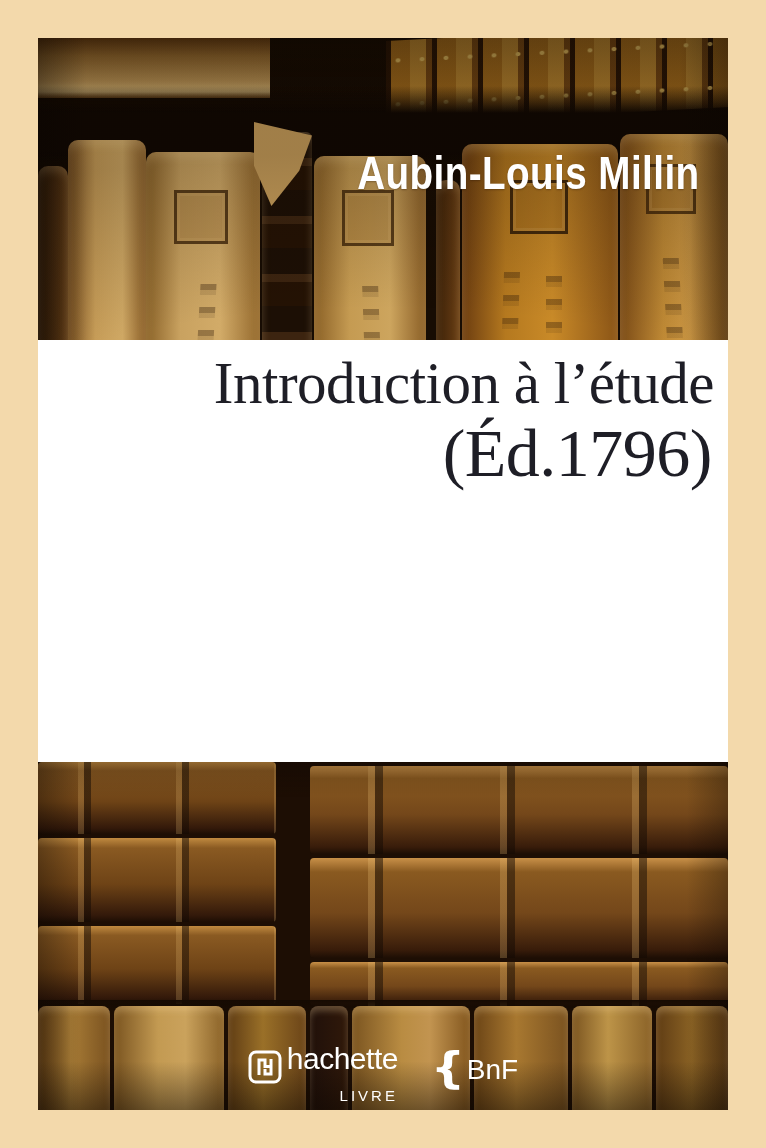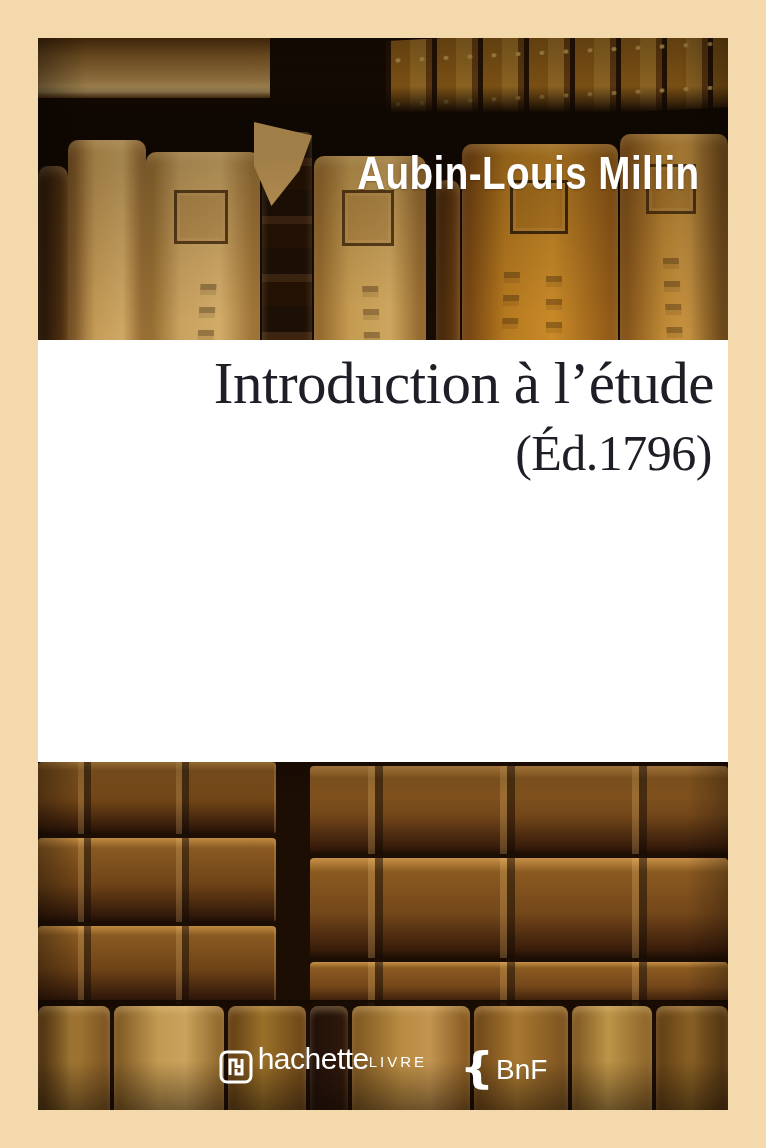--- a/index.html
+++ b/index.html
@@ -66,21 +66,21 @@
     color:var(--author-text);font-size:46px;font-weight:700;letter-spacing:.5px;line-height:1;
     transform:scaleX(.84);transform-origin:100% 50%;white-space:nowrap;
     text-shadow:0 1px 2px rgba(40,20,5,.35)}
 
   
   .band{position:absolute;left:0;top:302px;width:690px;height:422px;background:var(--band-white);
     text-align:right;padding:12px 14px 0 0}
   .title{font-family:"Liberation Serif","DejaVu Serif",serif;font-weight:400;
     color:var(--title-text);font-size:59px;line-height:63px;letter-spacing:-.5px}
   .edition{font-family:"Liberation Serif","DejaVu Serif",serif;font-weight:400;
-    color:var(--title-text);font-size:50px;line-height:60px;margin-top:8px;padding-right:2px;letter-spacing:-.5px}
+    color:var(--title-text);font-size:68px;line-height:60px;margin-top:8px;padding-right:2px;letter-spacing:-.5px}
 
   
   .photo-bottom{position:absolute;left:0;top:724px;width:690px;height:348px;background:var(--photo-dark);overflow:hidden}
   .hrow{position:absolute;border-radius:4px;
     background:
       repeating-linear-gradient(90deg,transparent 0 40px,rgba(240,196,120,.22) 40px 46px,rgba(18,9,3,.5) 46px 53px,transparent 53px 98px),
       linear-gradient(180deg,#c08a40 0%,#8a5a22 12%,#6e4316 55%,#33190a 92%,#1d0e04 100%)}
   .lr1{left:0;top:0;width:238px;height:72px}
   .lr2{left:0;top:76px;width:238px;height:84px}
   .lr3{left:0;top:164px;width:238px;height:78px}
@@ -105,23 +105,23 @@
   .vin-bottom{position:absolute;inset:0;background:
     linear-gradient(0deg,rgba(10,5,1,.45) 0,transparent 14%),
     linear-gradient(90deg,rgba(10,5,1,.35) 0,transparent 6%,transparent 94%,rgba(10,5,1,.3) 100%),
     linear-gradient(180deg,rgba(10,5,1,.25) 0,transparent 10%)}
 
   
   .logos{position:absolute;left:0;top:283px;width:100%;z-index:6;
     display:flex;justify-content:center;align-items:flex-start;gap:35px;color:var(--logo-text)}
   .hachette-lockup{display:flex;align-items:flex-start;gap:5px}
   .h-icon{margin-top:5px}
-  .h-text{display:flex;flex-direction:row;align-items:center}
+  .h-text{display:flex;flex-direction:column;align-items:flex-end}
   .h-word{font-size:30px;line-height:28px;font-weight:400;letter-spacing:-.5px}
-  .livre-word{font-size:15px;line-height:15px;font-weight:400;letter-spacing:3px;margin-top:5px}
+  .livre-word{font-size:15px;line-height:15px;font-weight:400;letter-spacing:3px;margin-top:15px}
   .bnf-lockup{display:flex;align-items:flex-start;margin-top:5px}
   .bnf-brace{font-family:"DejaVu Sans",sans-serif;font-size:42px;line-height:38px;font-weight:700;
     transform:scaleX(1.15);transform-origin:50% 50%;margin-right:4px}
   .bnf-word{font-size:28px;line-height:40px;font-weight:400;letter-spacing:0}
 </style>
 </head>
 <body>
 
 <div class="cover-inner">
 

